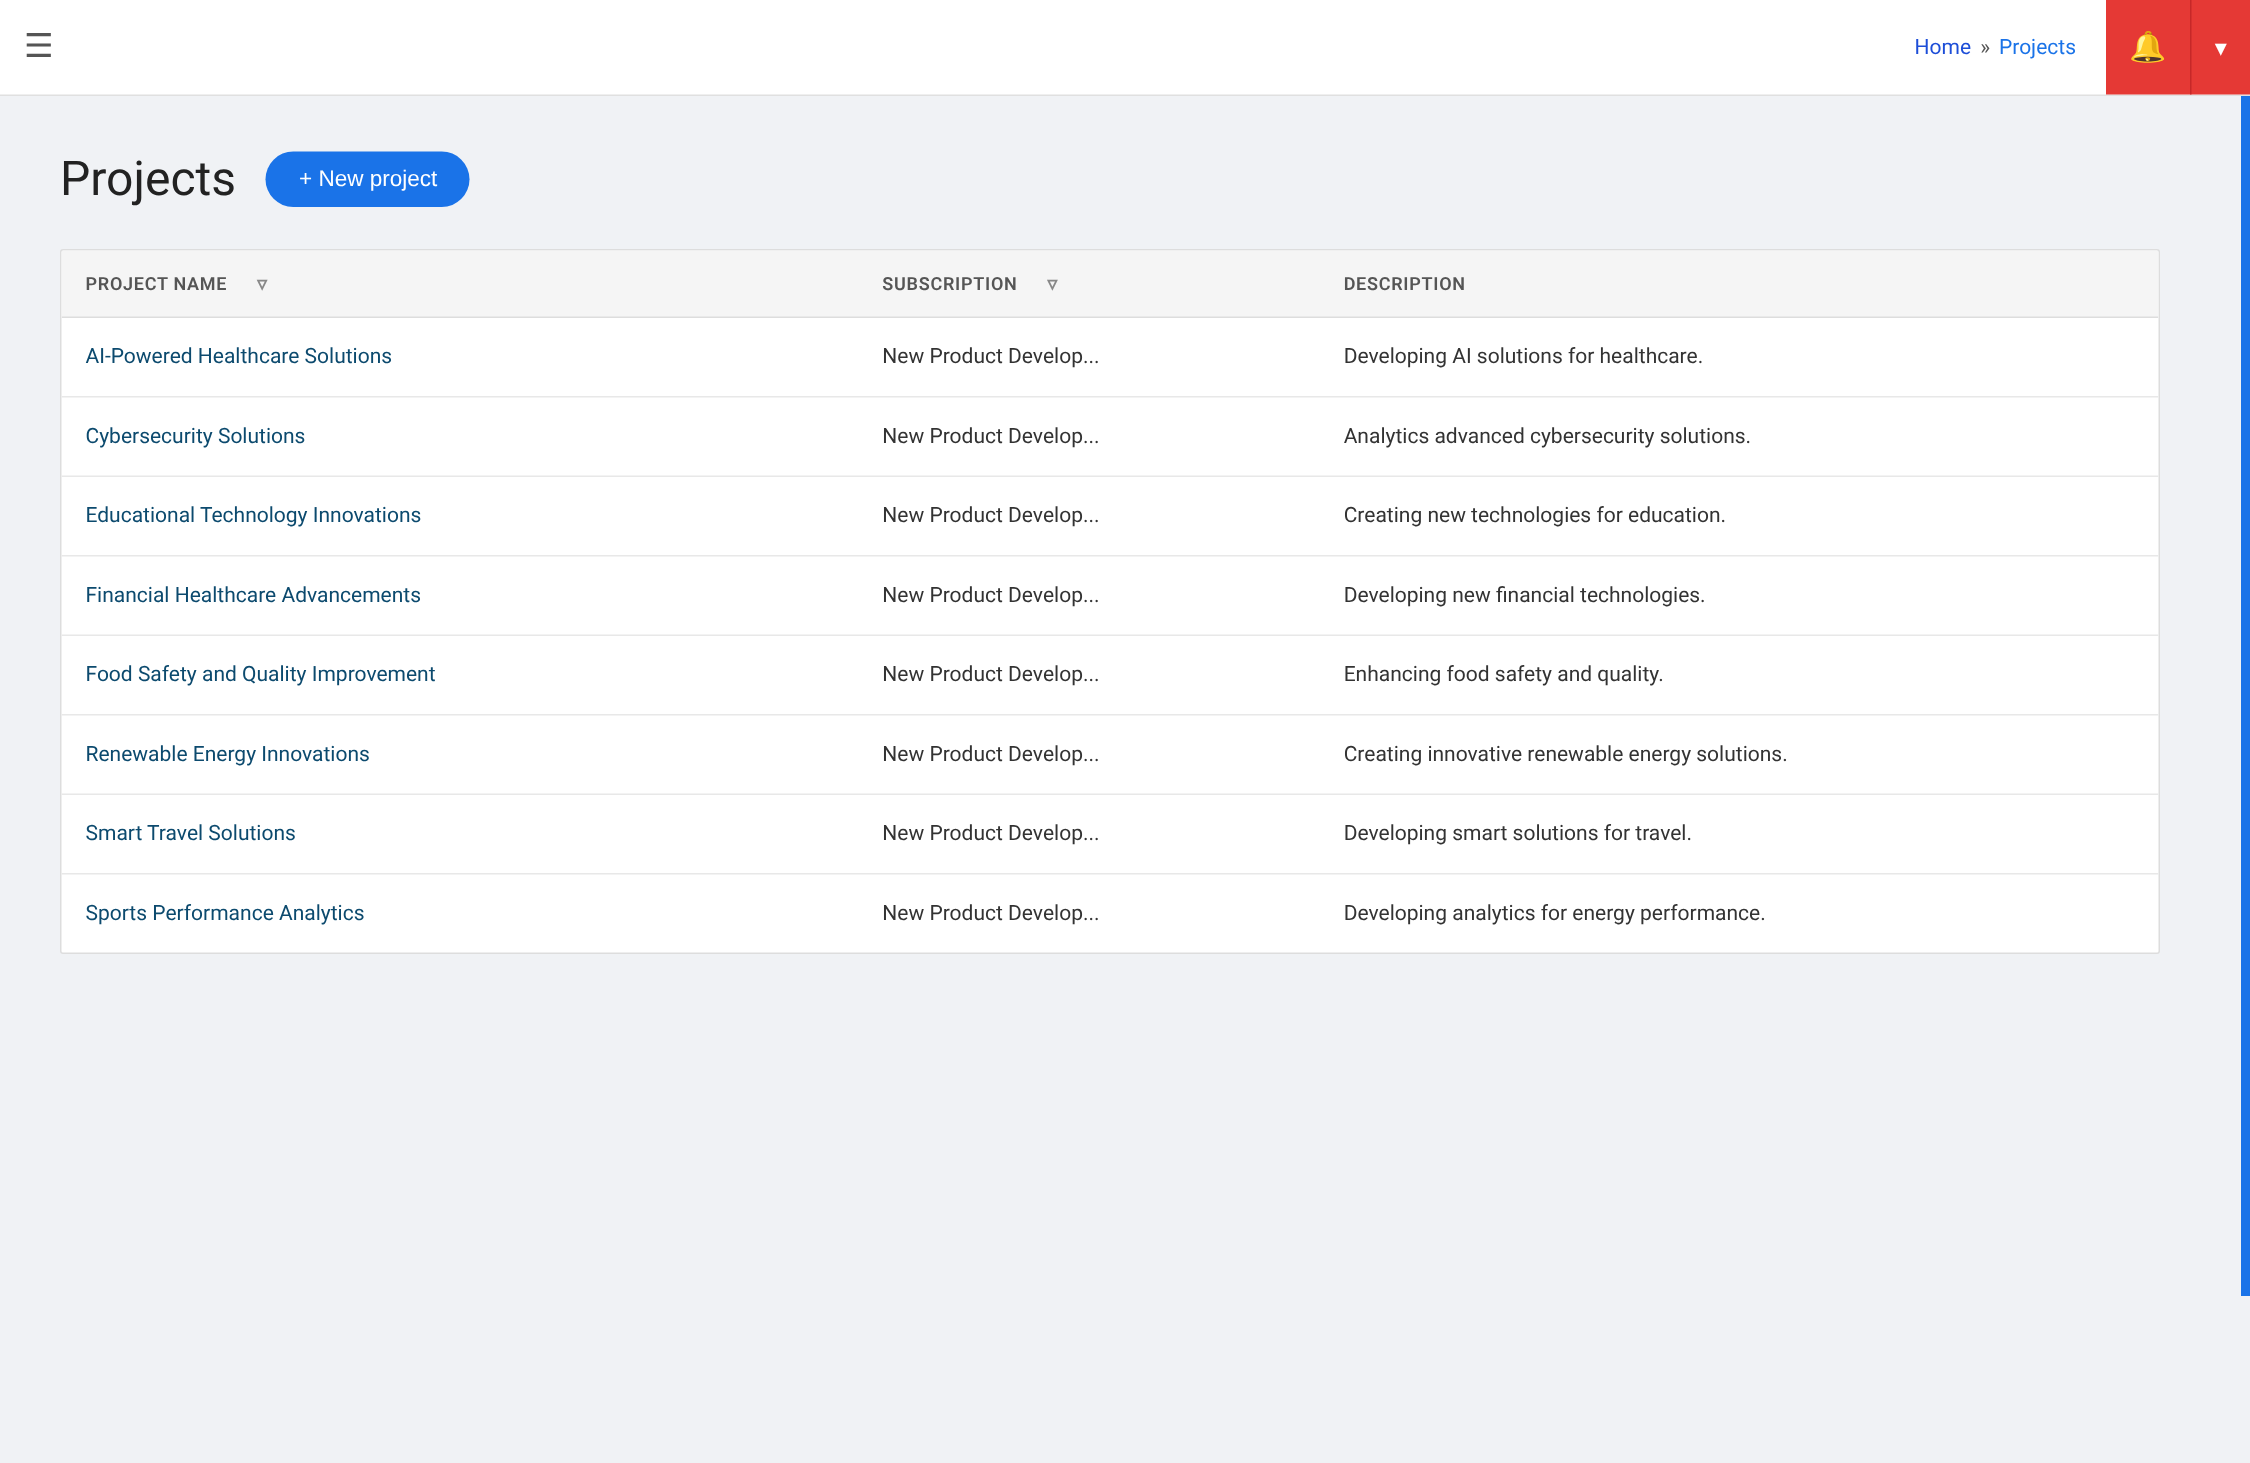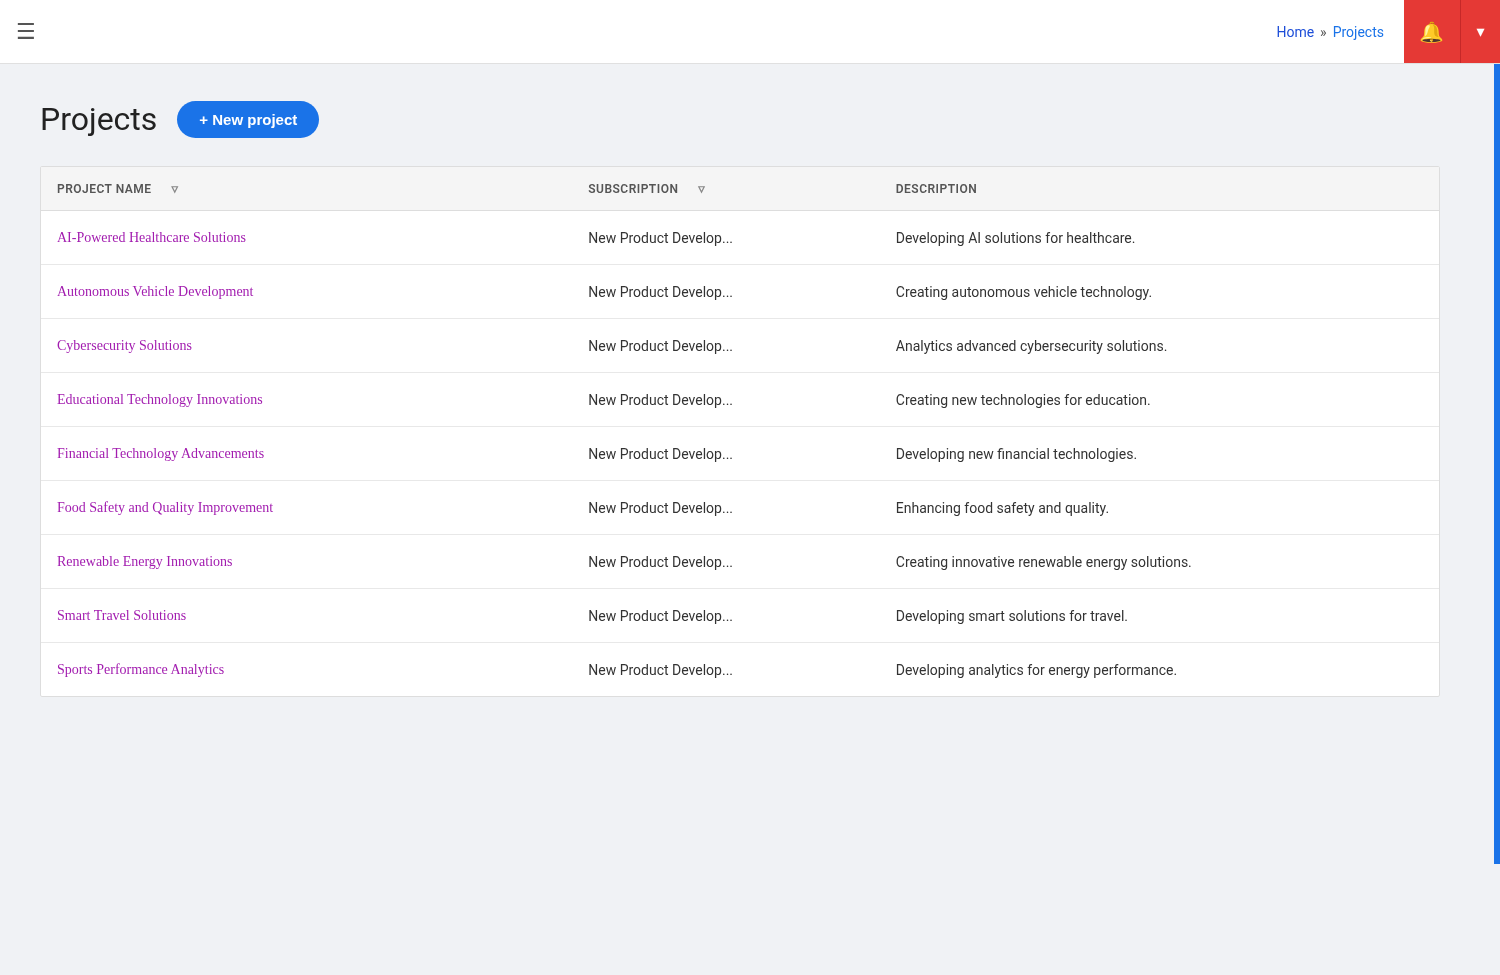--- a/index.html
+++ b/index.html
@@ -110,21 +110,21 @@
       font-weight: 400;
       color: #222;
     }
     .new-project-btn {
       background: #1a73e8;
       color: #fff;
       border: none;
       border-radius: 24px;
       padding: 10px 22px;
       font-size: 15px;
-      font-weight: 700;
+      font-weight: 400;
       cursor: pointer;
       display: flex;
       align-items: center;
       gap: 6px;
     }
 
     
     .projects-table-wrap {
       background: #fff;
       border: 1px solid #ddd;
@@ -163,24 +163,23 @@
     tbody tr:last-child {
       border-bottom: none;
     }
     tbody td {
       padding: 18px 16px;
       font-size: 14px;
       color: #333;
       vertical-align: middle;
     }
     .project-name-link {
-      color: #a21caf;
+      color: #0c4a6e;
       cursor: pointer;
       text-decoration: none;
-      font-family: Liberation Serif, serif;
     }
 
     
     .right-blue-bar {
       position: fixed;
       right: 0;
       top: 64px;
       width: 6px;
       background: #1a73e8;
       height: 800px;
@@ -235,36 +234,31 @@
           </th>
         </tr>
       </thead>
       <tbody id="table-body">
       <tr>
             <td><a class="project-name-link" href="#">AI-Powered Healthcare Solutions</a></td>
             <td>New Product Develop...</td>
             <td>Developing AI solutions for healthcare.</td>
           </tr>
           <tr>
-            <td><a class="project-name-link" href="#">Autonomous Vehicle Development</a></td>
-            <td>New Product Develop...</td>
-            <td>Creating autonomous vehicle technology.</td>
-          </tr>
-          <tr>
             <td><a class="project-name-link" href="#">Cybersecurity Solutions</a></td>
             <td>New Product Develop...</td>
             <td>Analytics advanced cybersecurity solutions.</td>
           </tr>
           <tr>
             <td><a class="project-name-link" href="#">Educational Technology Innovations</a></td>
             <td>New Product Develop...</td>
             <td>Creating new technologies for education.</td>
           </tr>
           <tr>
-            <td><a class="project-name-link" href="#">Financial Technology Advancements</a></td>
+            <td><a class="project-name-link" href="#">Financial Healthcare Advancements</a></td>
             <td>New Product Develop...</td>
             <td>Developing new financial technologies.</td>
           </tr>
           <tr>
             <td><a class="project-name-link" href="#">Food Safety and Quality Improvement</a></td>
             <td>New Product Develop...</td>
             <td>Enhancing food safety and quality.</td>
           </tr>
           <tr>
             <td><a class="project-name-link" href="#">Renewable Energy Innovations</a></td>

